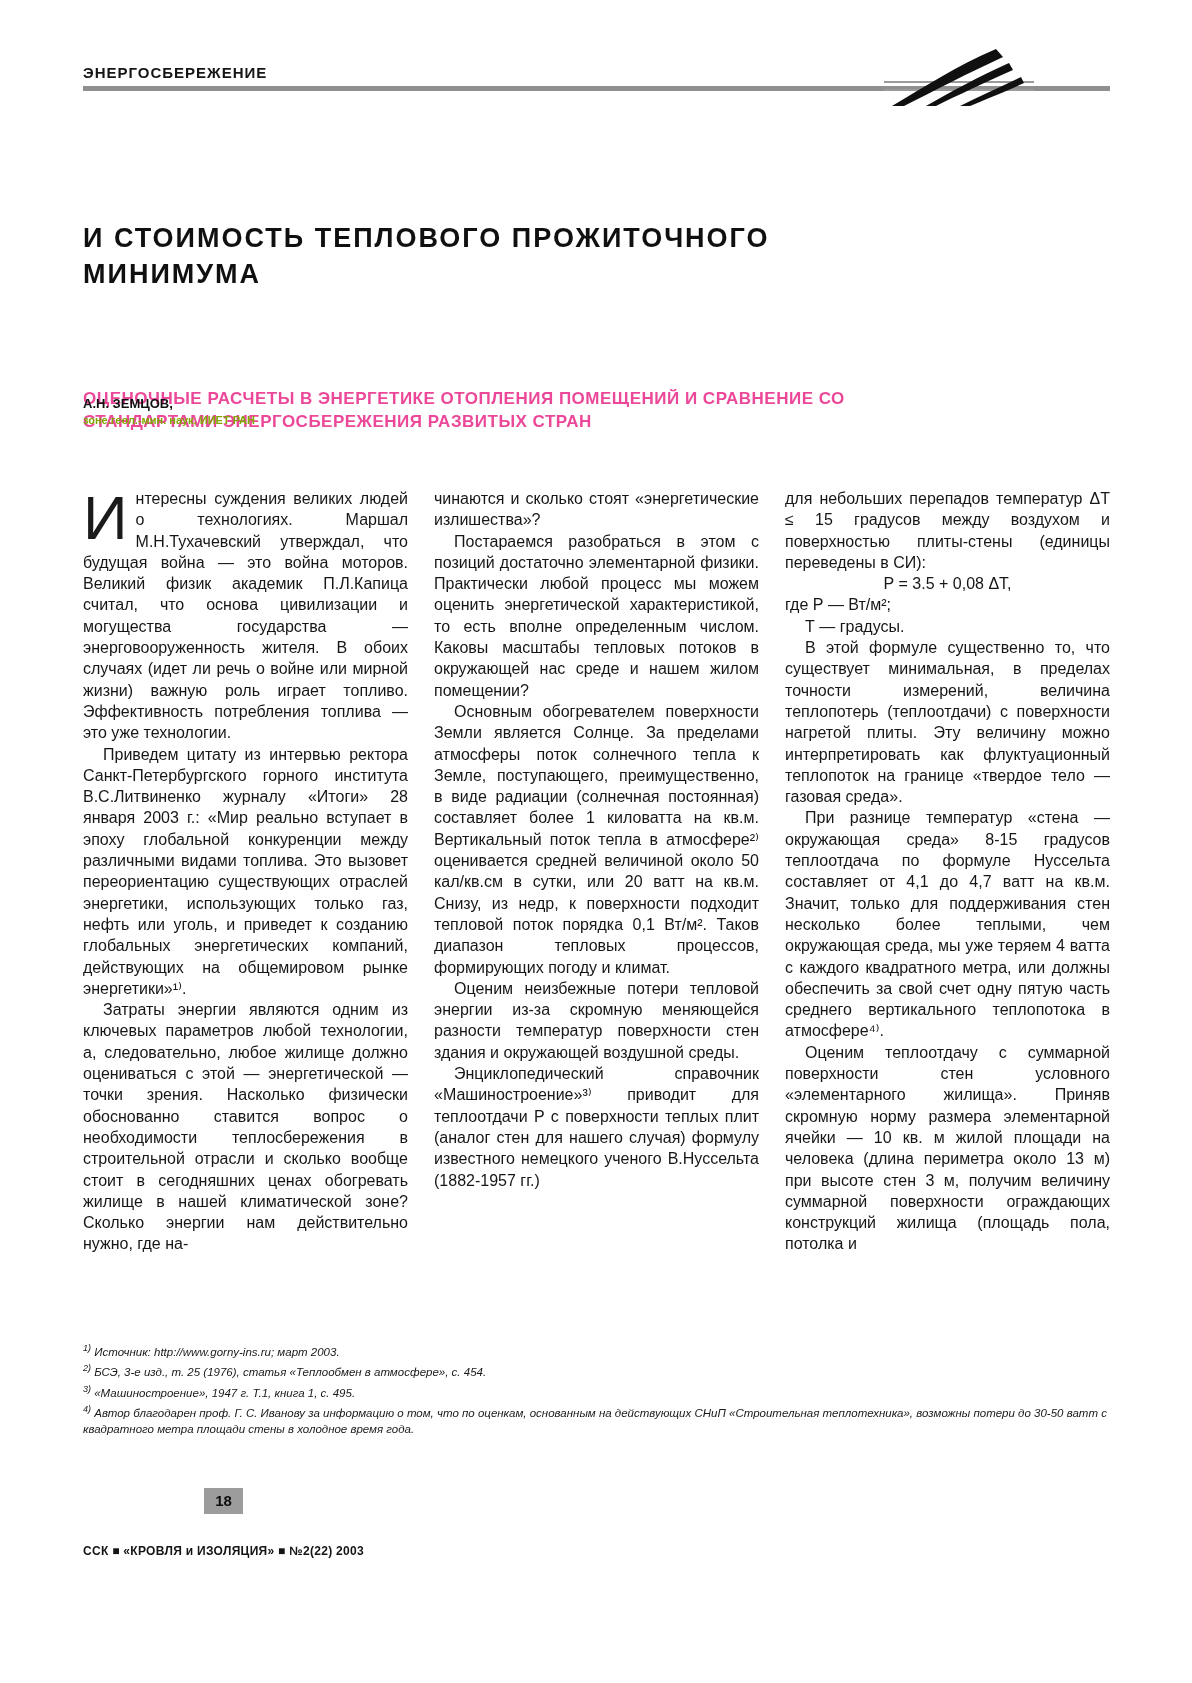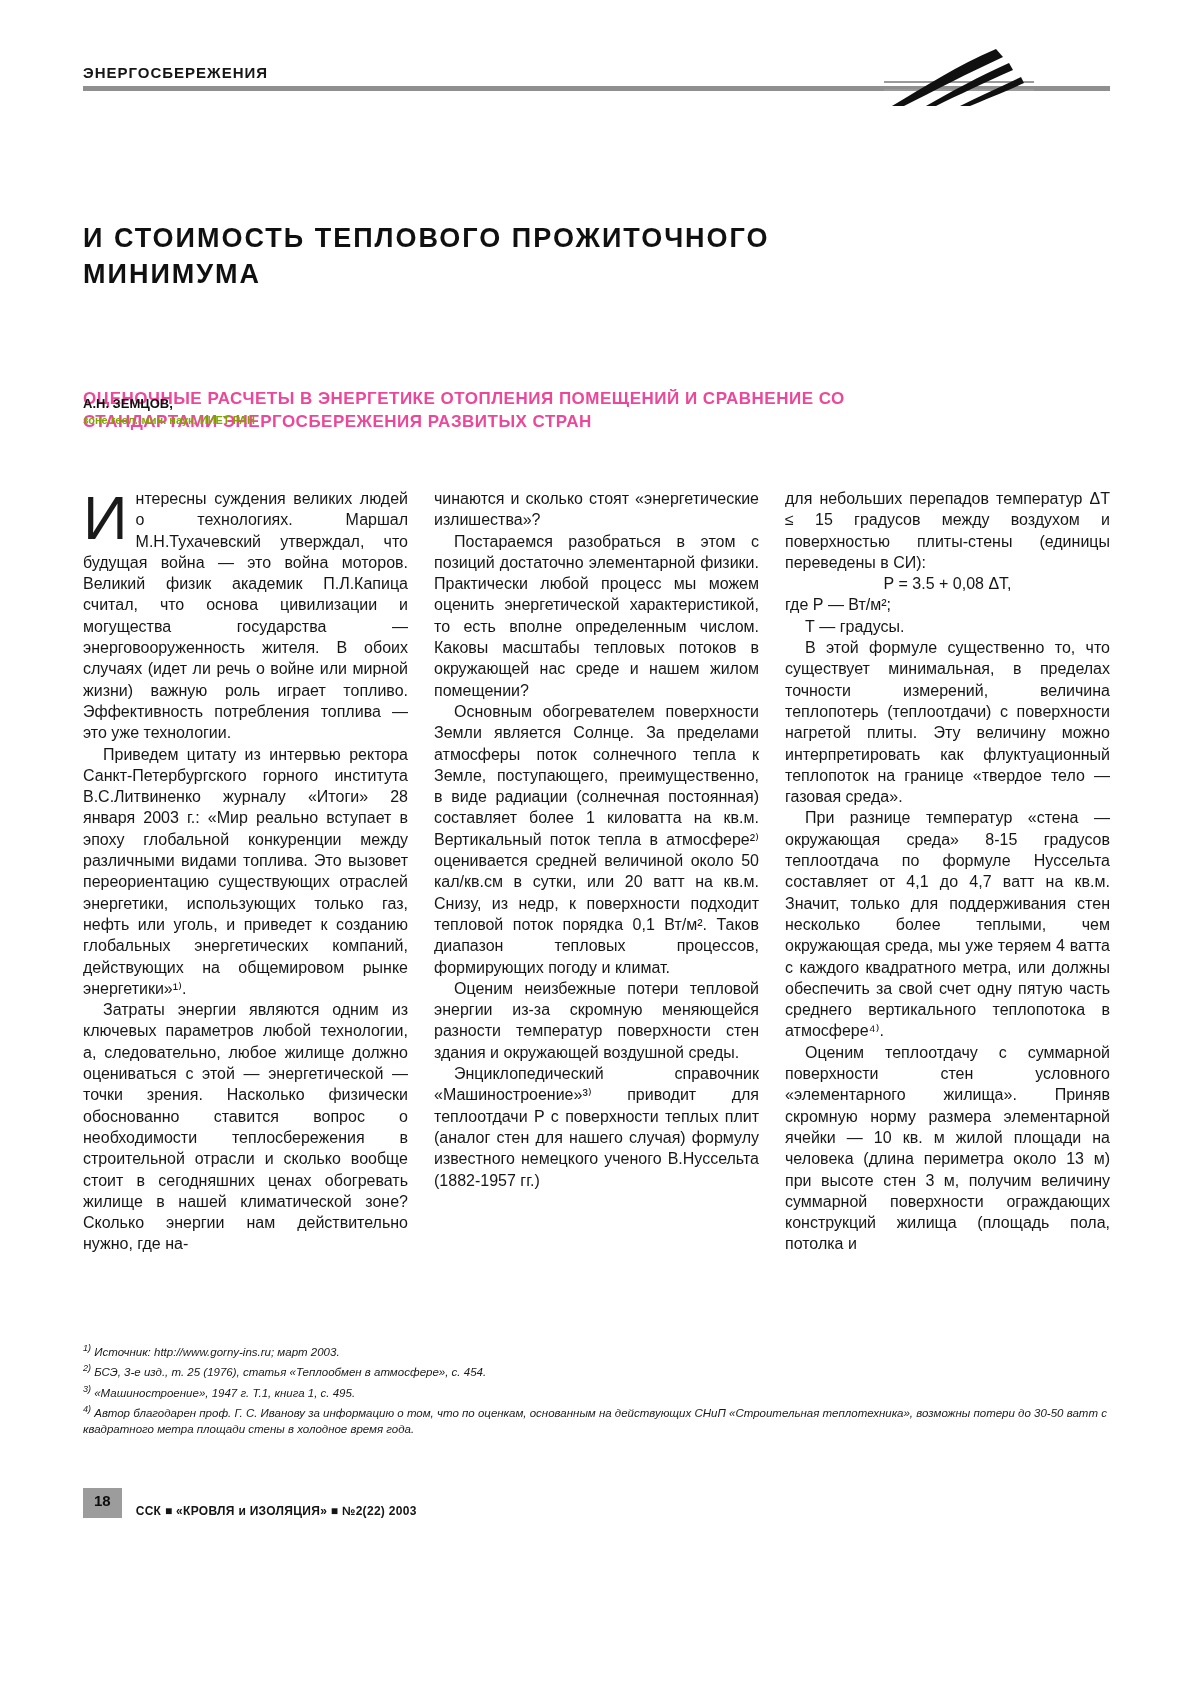--- a/index.html
+++ b/index.html
@@ -30,32 +30,32 @@
   p.para { text-indent:20px; margin:0; }
   p.para.flush { text-indent:0; }
   p.para.formula { text-indent:0; text-align:center; }
   .dropcap { float:left; font-size:62px; line-height:54px; padding:3px 8px 0 0; font-weight:400; color:#1a1a1a; }
 
   .footnotes { position:absolute; left:83px; top:1340px; width:1027px;
                font-size:11.5px; line-height:16.5px; color:#191919; }
   .footnote { margin:0;font-style:italic; }
   .fn-mark { font-size:9px; }
 
-  .footer { position:absolute; left:83px; top:1488px; display:flex; gap:14px; }
+  .footer { position:absolute; left:83px; top:1488px; display:flex; align-items:center; gap:14px;flex-direction:column; }
   .page-number { background:#9c9c9c; color:#0d0d0d; font-weight:bold; font-size:15px;
                  padding:4px 11px; line-height:1.2; }
   .journal-line { font-size:12px; font-weight:bold; color:#141414; letter-spacing:0.3px;margin-top:16px; }
 </style>
 </head>
 <body>
 
 <div class="page">
 
   <div class="masthead">
-    <div class="section-label">ЭНЕРГОСБЕРЕЖЕНИЯ</div>
+    <div class="section-label">ЭНЕРГОСБЕРЕЖЕНИЕ</div>
     <div class="rule"></div>
     <svg class="logo" width="150" height="62" viewBox="0 0 150 62" aria-hidden="true">
       <line x1="0" y1="36" x2="150" y2="36" stroke="#9a9a9a" stroke-width="2"></line>
       <line x1="0" y1="44" x2="150" y2="44" stroke="#9a9a9a" stroke-width="2"></line>
       <path d="M8,60 C42,40 72,20 112,3 L119,11 C84,27 48,46 20,60 Z" fill="#101010"></path>
       <path d="M42,60 C68,45 94,31 125,17 L129,24 C102,36 72,50 52,60 Z" fill="#101010"></path>
       <path d="M76,60 C96,50 116,41 137,31 L140,37 C121,46 100,54 86,60 Z" fill="#101010"></path>
     </svg>
   </div>
 

